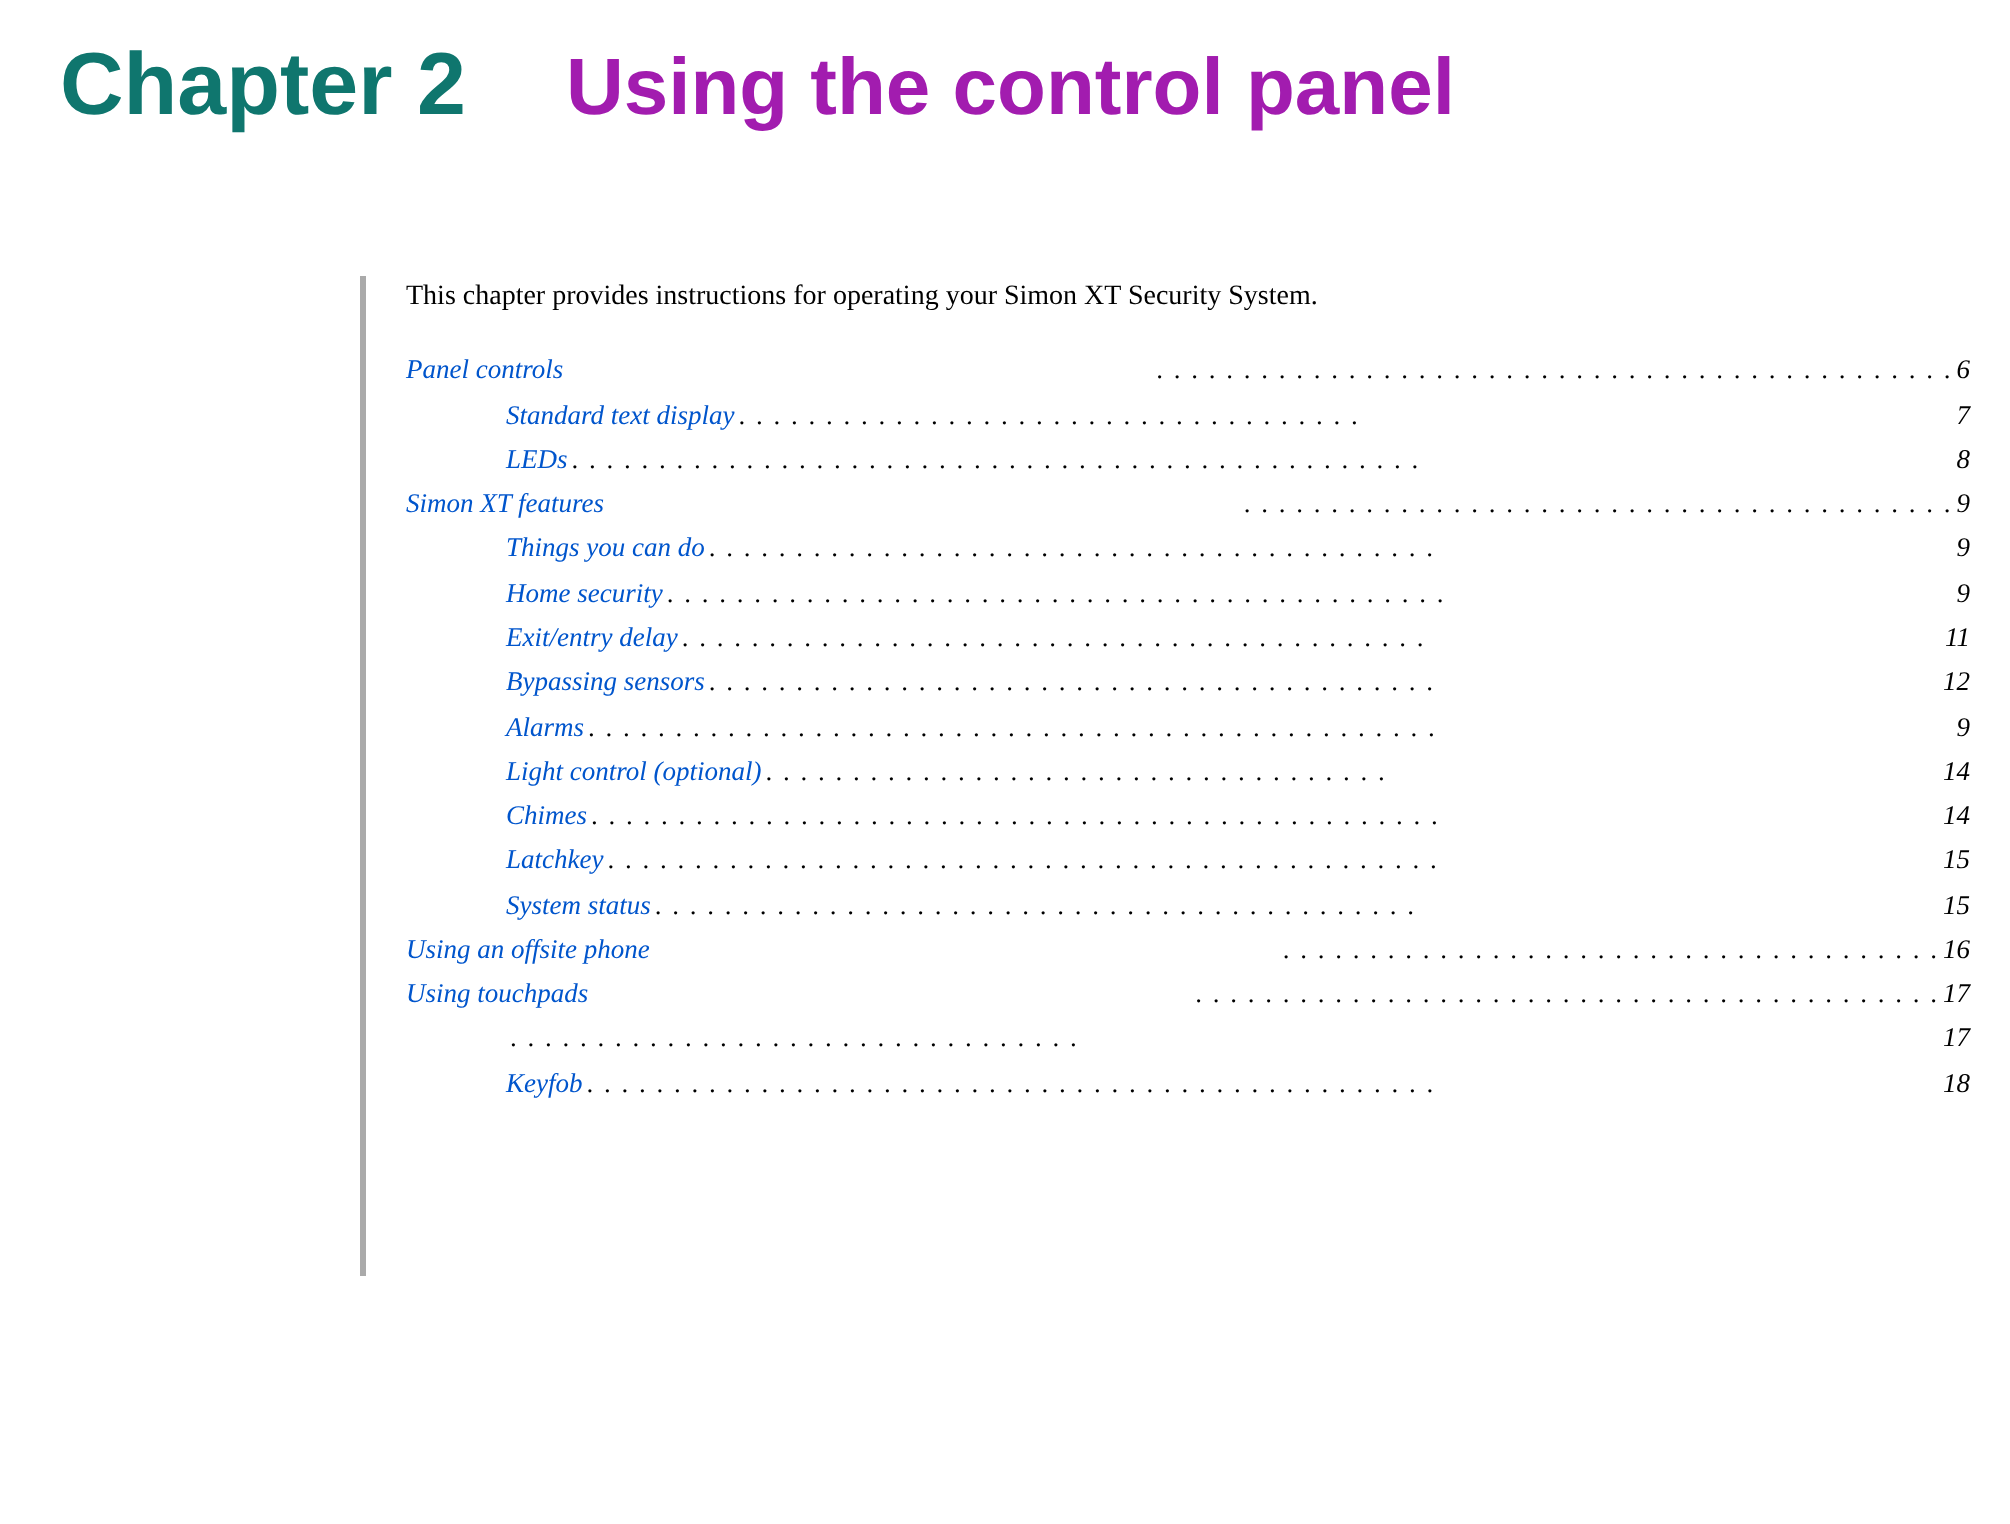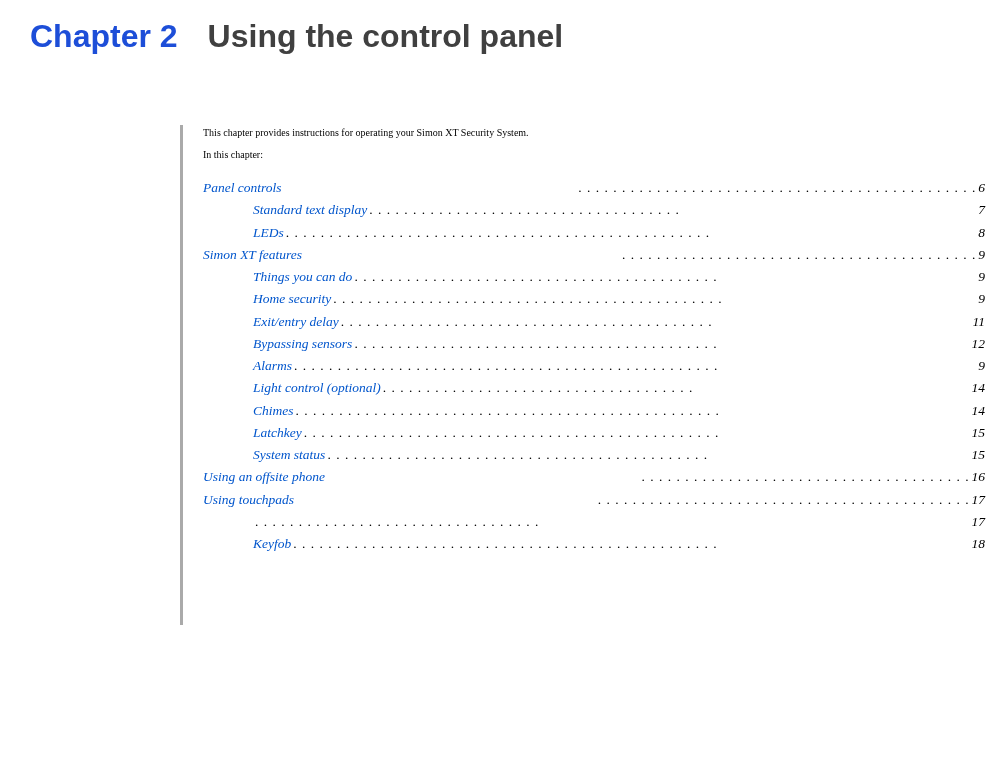--- a/index.html
+++ b/index.html
@@ -26,32 +26,33 @@
 
     .header-area {
       padding: 18px 30px 10px 30px;
       display: flex;
       align-items: baseline;
       gap: 30px;
     }
 
     .chapter-label {
       font-family: Arial, Helvetica, sans-serif;
-      font-size: 32px;
+      font-size: 44px;
       font-weight: bold;
-      color: #1d4ed8;
+      color: #0f766e;
       white-space: nowrap;
     }
 
     .chapter-title {
       font-family: Arial, Helvetica, sans-serif;
-      font-size: 32px;
+      font-size: 40px;
       font-weight: bold;
-      color: #404040;
-      white-space: nowrap;
+      color: #a21caf;
+      white-space: nowrap;
+      margin-left: 20px;
     }
 
     .content-area {
       display: flex;
       margin-top: 60px;
       padding-left: 180px;
     }
 
     .left-border {
       width: 3px;
@@ -60,21 +61,21 @@
       min-height: 500px;
       flex-shrink: 0;
     }
 
     .main-content {
       flex: 1;
       padding-right: 20px;
     }
 
     .intro-text {
-      font-size: 10px;
+      font-size: 14px;
       line-height: 1.6;
       margin-bottom: 6px;
       color: #000;
     }
 
     .toc-container {
       margin-top: 14px;
     }
 
     .toc-item {
@@ -122,21 +123,20 @@
 
   <div class="header-area">
     <span class="chapter-label">Chapter 2</span>
     <span class="chapter-title">Using the control panel</span>
   </div>
 
   <div class="content-area">
     <div class="left-border"></div>
     <div class="main-content">
       <p class="intro-text">This chapter provides instructions for operating your Simon XT Security System.</p>
-      <p class="intro-text">In this chapter:</p>
 
       <div class="toc-container">
       <div class="toc-item level1">
             <span class="toc-item-label">Panel controls</span>
             <span class="toc-dots"> . . . . . . . . . . . . . . . . . . . . . . . . . . . . . . . . . . . . . . . . . . . . . .</span>
             <span class="toc-page">6</span>
           </div>
           <div class="toc-item level2">
             <span class="toc-item-label">Standard text display</span>
             <span class="toc-dots"> . . . . . . . . . . . . . . . . . . . . . . . . . . . . . . . . . . . .</span>

